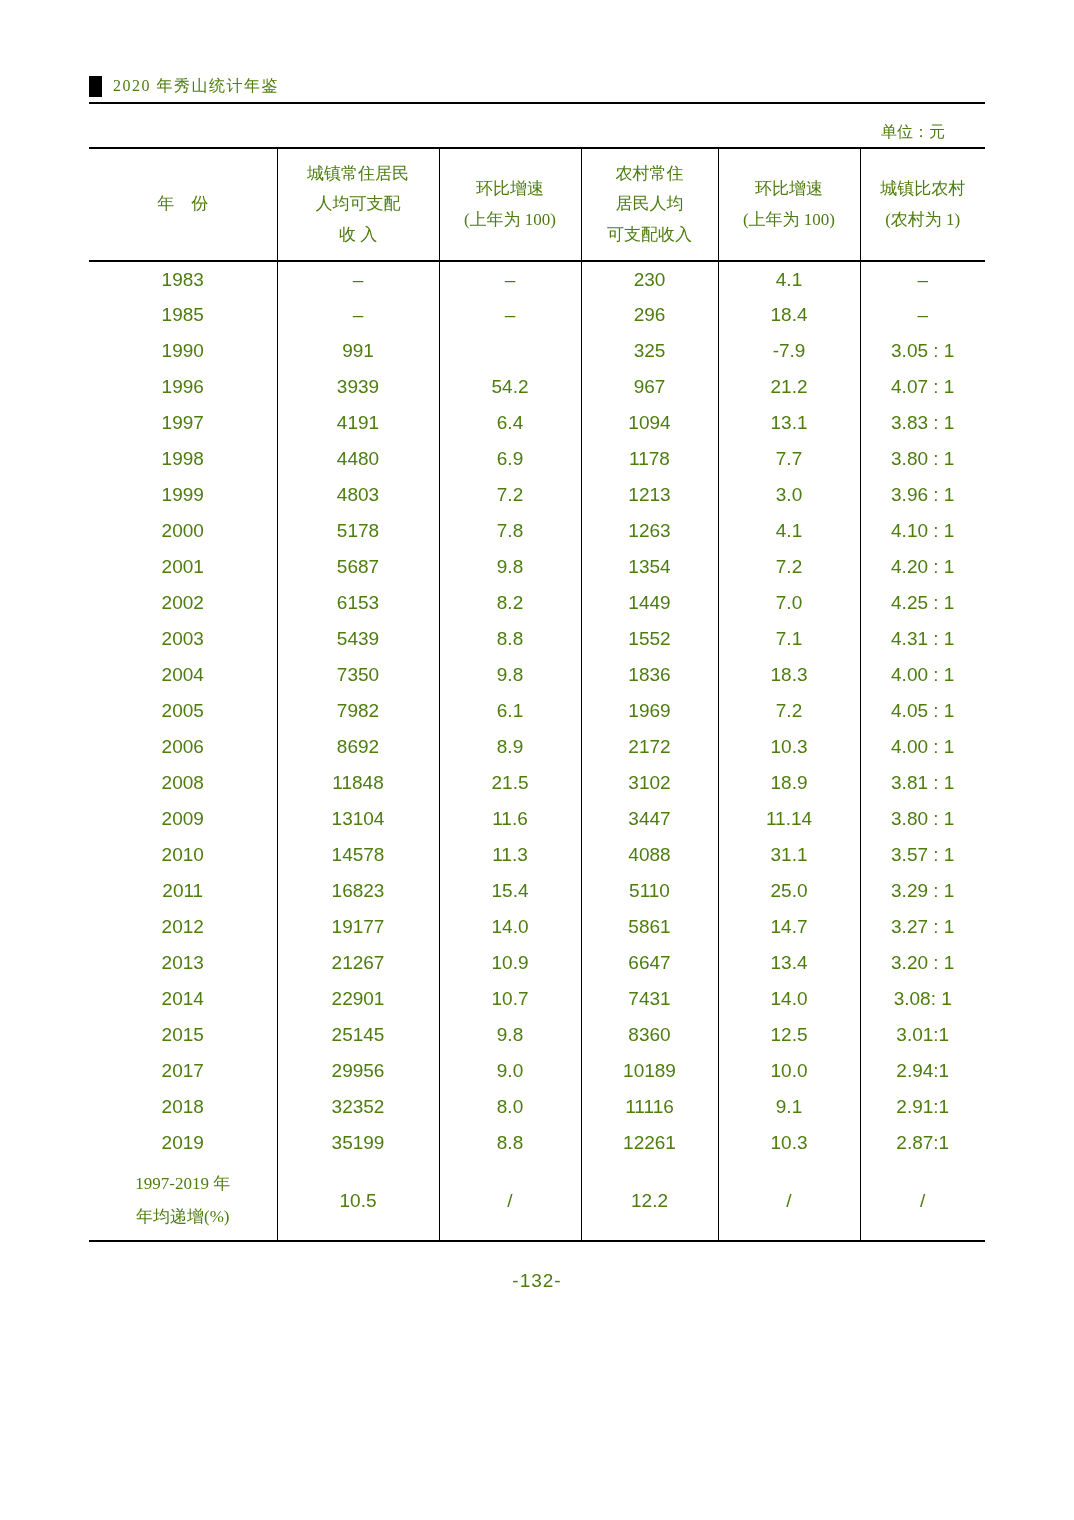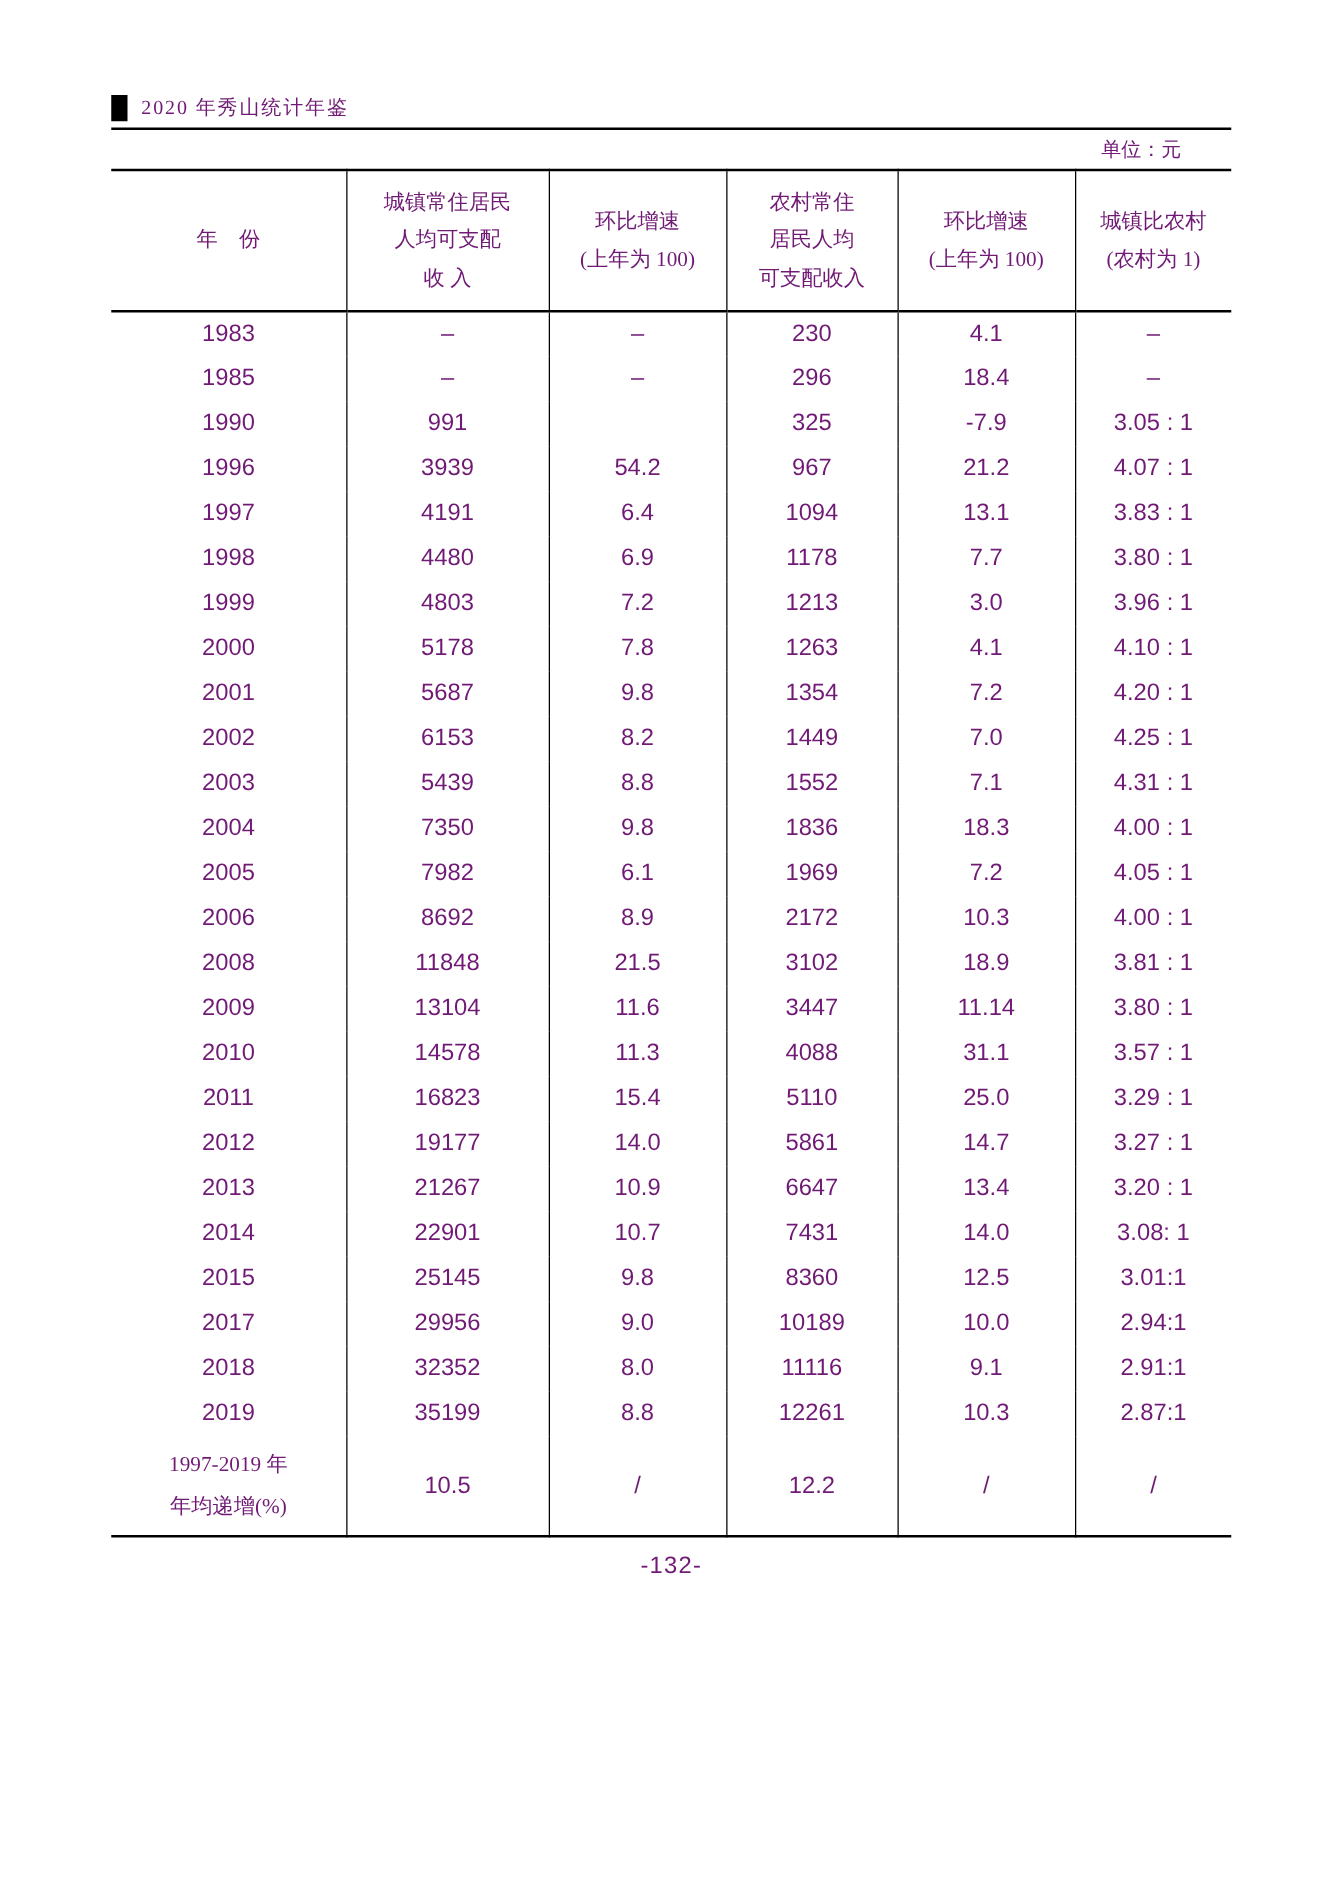--- a/index.html
+++ b/index.html
@@ -2,21 +2,21 @@
 <html><head>
 <meta charset="utf-8">
 <style>
   * { margin: 0; padding: 0; box-sizing: border-box; }
   html, body { background: #ffffff; }
   .page {
     position: relative;
     width: 1074px;
     height: 1336px;
     background: #ffffff;
-    color: #701a75;
+    color: #4d7c0f;
     font-family: "Liberation Serif", "DejaVu Serif", serif;
     overflow: hidden;
   }
   .content {
     width: 896px;
     margin-left: 89px;
   }
   
   .page-header {
     display: flex;
@@ -39,21 +39,21 @@
   
   .doc-title {
     margin-top: 23px;
     text-align: center;
     font-family: "Liberation Sans", "DejaVu Sans", sans-serif;
     font-weight: 700;
     font-size: 28px;
     letter-spacing: 2px;
   }
   .unit-row {
-    margin-top: 6px;
+    margin-top: 18px;
     margin-bottom: 4px;
     text-align: right;
     padding-right: 40px;
     font-size: 16px;
   }
   
   table.stat {
     width: 100%;
     border-collapse: collapse;
     table-layout: fixed;
@@ -80,21 +80,21 @@
     font-size: 19px;
     font-family: "Liberation Sans", "DejaVu Sans", sans-serif;
   }
   .stat tbody tr.summary-row td { height: 80px; }
   .stat tbody td.summary-label {
     font-family: "Liberation Serif", "DejaVu Serif", serif;
     font-size: 17px;
     line-height: 1.9;
   }
   .page-number {
-    margin-top: 12px;
+    margin-top: 28px;
     text-align: center;
     font-family: "Liberation Sans", "DejaVu Sans", sans-serif;
     font-size: 19px;
     letter-spacing: 1px;
   }
 </style>
 </head>
 <body>
 
 <div class="page">

